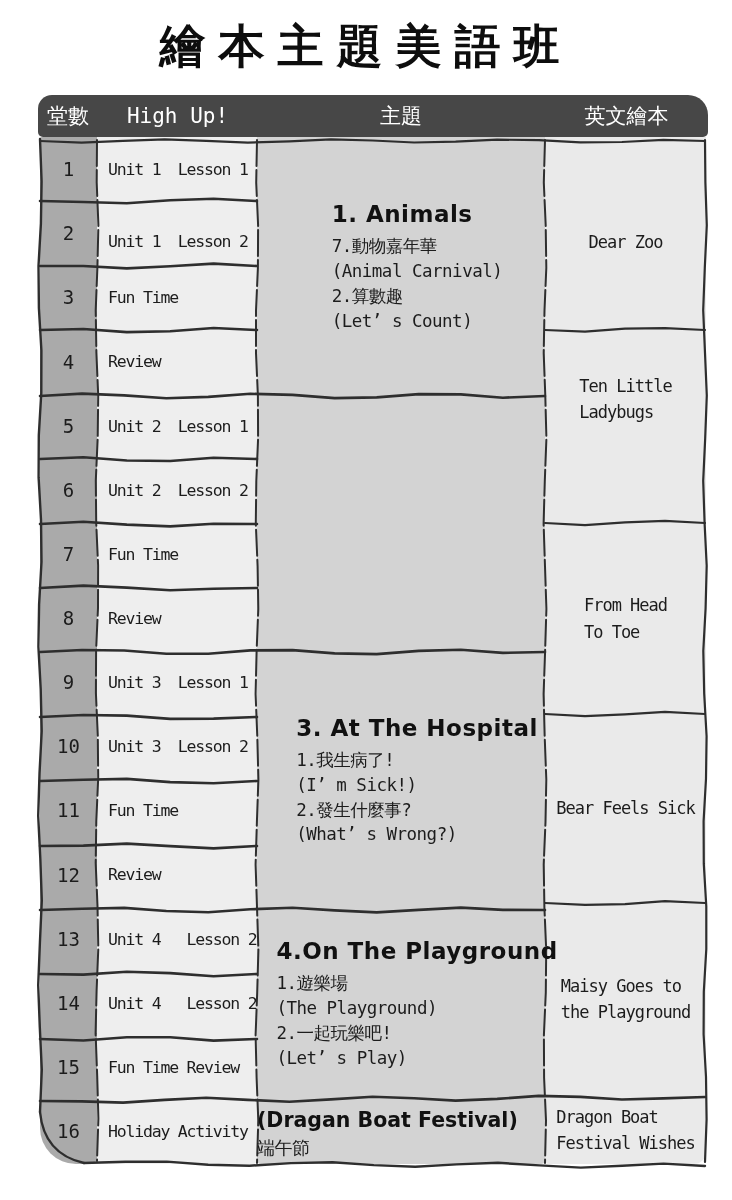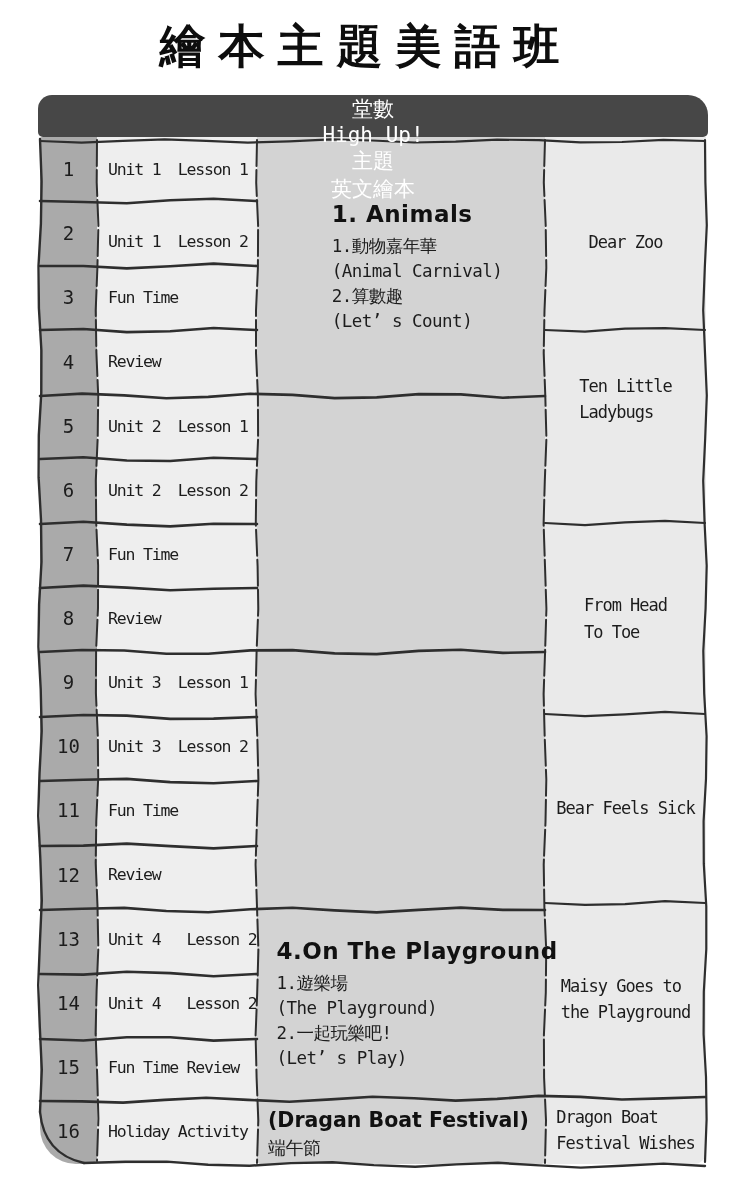--- a/index.html
+++ b/index.html
@@ -16,38 +16,38 @@
          letter-spacing:13px;color:#0d0d0d;}
   
   .colbg{position:absolute;top:137px;height:1027px;}
   .col1bg{left:40px;width:57px;background:var(--col-lesson-no-bg);border-radius:2px 0 6px 36px;}
   .col2bg{left:97px;width:160px;background:var(--col-curriculum-bg);border-radius:0 0 4px 4px;}
   .col3bg{left:257px;width:288px;background:var(--col-theme-bg);border-radius:0 0 4px 4px;}
   .col4bg{left:545px;width:161px;background:var(--col-book-bg);border-radius:0 0 12px 4px;}
   
   .header{position:absolute;left:38px;top:95px;width:670px;height:42px;
           background:var(--header-bg);color:var(--header-text);display:flex;
-          border-radius:14px 20px 5px 5px;align-items:center;z-index:4;flex-direction:column;}
+          border-radius:14px 20px 5px 5px;align-items:center;z-index:4;}
   .hcell{display:flex;align-items:center;justify-content:center;height:100%;
          font-size:21px;font-family:"DejaVu Sans",sans-serif;}
   .hc1{width:60px;} .hc2{width:159px;font-family:"DejaVu Sans Mono",monospace;}
   .hc3{width:288px;} .hc4{width:163px;}
   
   .numcell{position:absolute;left:40px;width:57px;display:flex;align-items:center;
            justify-content:center;font-size:19px;z-index:4;}
   .lessoncell{position:absolute;left:97px;width:160px;display:flex;align-items:center;
               padding-left:11px;box-sizing:border-box;font-size:16.5px;letter-spacing:-1.2px;
               white-space:pre;z-index:4;}
   .tcell{position:absolute;left:257px;width:288px;display:flex;align-items:center;
          justify-content:center;z-index:4;padding-left:16px;}
   .tinner{text-align:left;}
   .theme-heading{font-family:"DejaVu Sans",sans-serif;font-weight:800;font-size:23px;
                  letter-spacing:0.5px;margin-bottom:7px;color:#111;}
   .theme-lines{font-size:17.5px;letter-spacing:-0.5px;line-height:1.42;white-space:pre-line;}
-  .tcell.last{align-items:flex-start;justify-content:flex-start;padding:9px 0 0 11px;box-sizing:border-box;}
+  .tcell.last{align-items:flex-start;justify-content:flex-start;padding:9px 0 0 0;box-sizing:border-box;}
   .tcell.last .theme-heading{font-size:20.5px;letter-spacing:0;margin-bottom:3px;}
   .tcell.last .theme-lines{font-size:18px;}
   .bcell{position:absolute;left:545px;width:161px;display:flex;align-items:center;
          justify-content:center;z-index:4;}
   .book-title{font-size:17px;letter-spacing:-1px;line-height:1.55;white-space:pre-line;text-align:left;}
   svg.lines{position:absolute;left:0;top:0;z-index:3;pointer-events:none;}
 </style>
 </head>
 <body>
 
@@ -97,24 +97,33 @@
       <div class="lessoncell" style="top: 971px; height: 64px;">Unit 4   Lesson 2</div>
       <div class="numcell" style="top: 1035px; height: 64px;">15</div>
       <div class="lessoncell" style="top: 1035px; height: 64px;">Fun Time Review</div>
       <div class="numcell" style="top: 1099px; height: 64px;">16</div>
       <div class="lessoncell" style="top: 1099px; height: 64px;">Holiday Activity</div>
     </div>
 
   <div class="tcell" style="top:139px;height:257px">
     <div class="tinner">
       <div class="theme-heading">1. Animals</div>
-      <div class="theme-lines">1.動物嘉年華
+      <div class="theme-lines">7.動物嘉年華
 (Animal Carnival)
 2.算數趣
 (Let’ s Count)</div>
+    </div>
+  </div>
+  <div class="tcell" style="top:652px;height:258px">
+    <div class="tinner">
+      <div class="theme-heading">3. At The Hospital</div>
+      <div class="theme-lines">1.我生病了!
+(I’ m Sick!)
+2.發生什麼事?
+(What’ s Wrong?)</div>
     </div>
   </div>
   <div class="tcell" style="top:910px;height:189px">
     <div class="tinner">
       <div class="theme-heading">4.On The Playground</div>
       <div class="theme-lines">1.遊樂場
 (The Playground)
 2.一起玩樂吧!
 (Let’ s Play)</div>
     </div>

